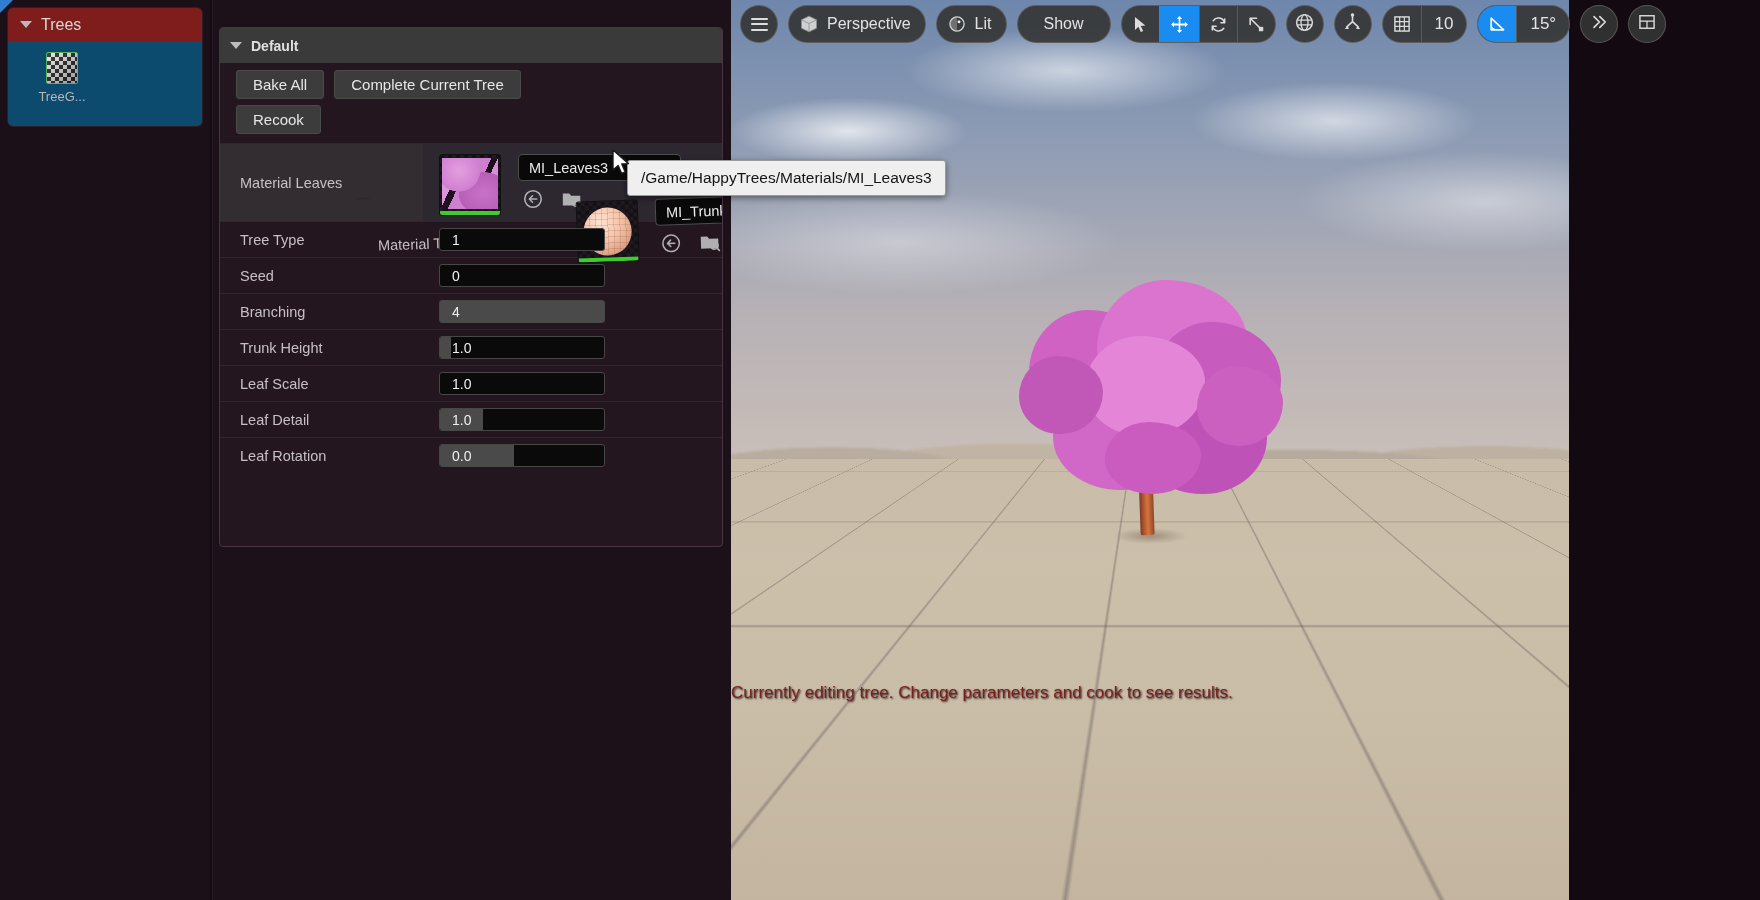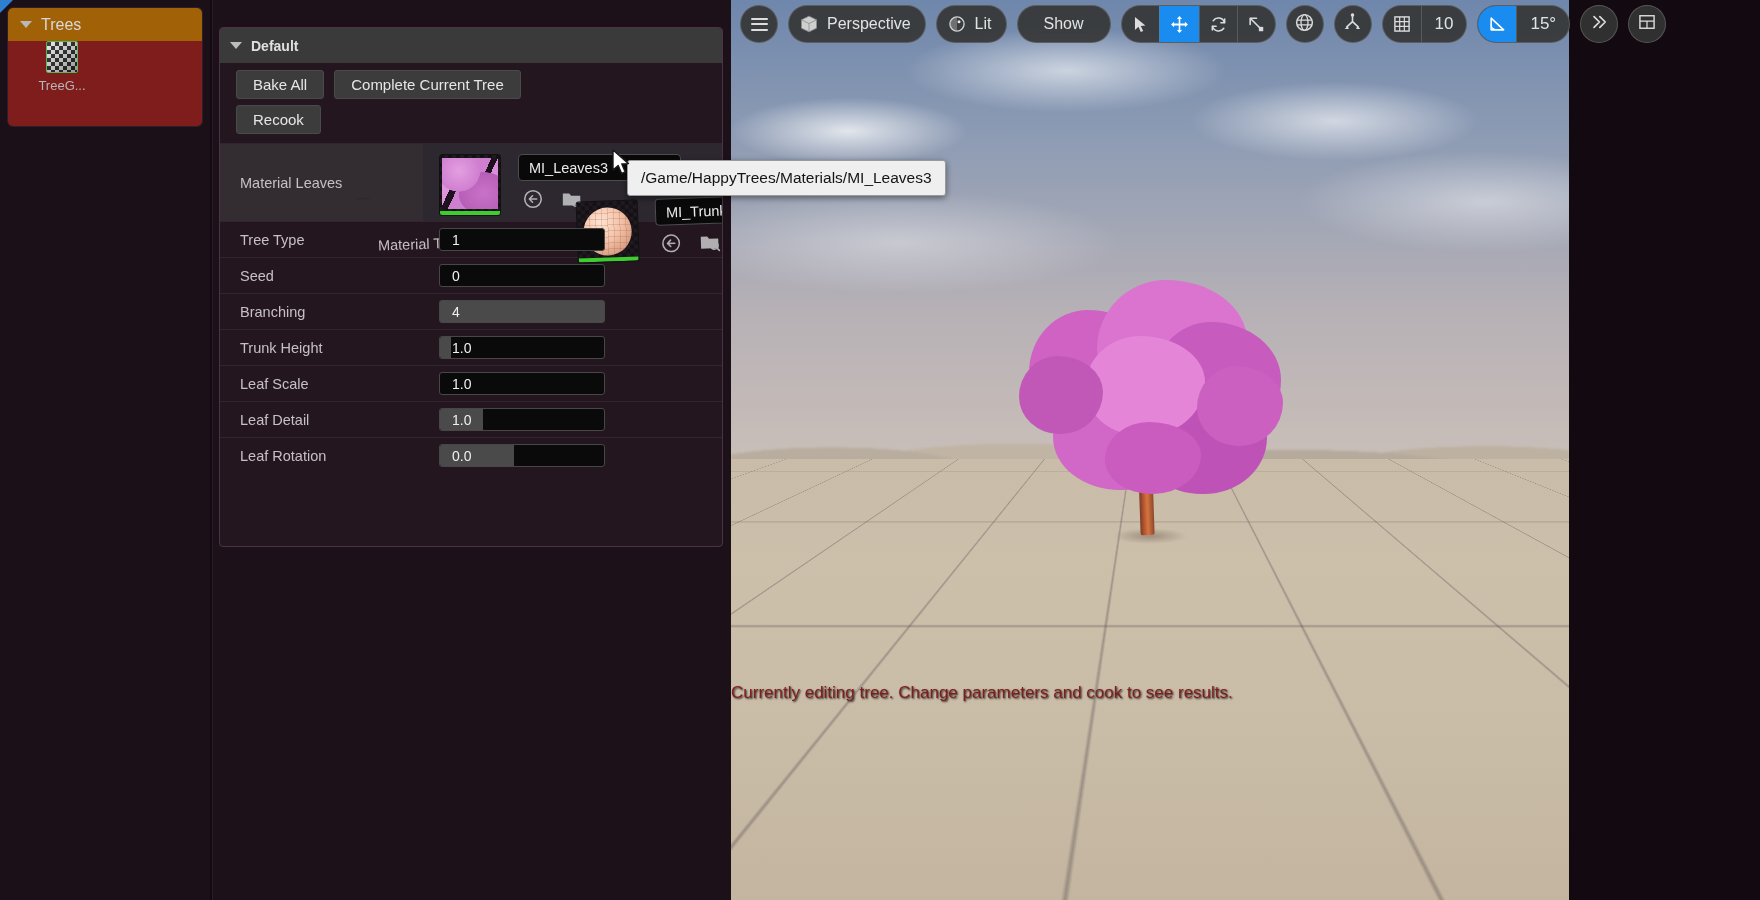--- a/index.html
+++ b/index.html
@@ -15,29 +15,29 @@
   #outliner {
     position: absolute; left: 0; top: 0; width: 210px; height: 900px;
     background: #1b1018;
   }
   .ol-panel {
     position: absolute; left: 8px; top: 8px; width: 194px; height: 118px;
     background: #201620; border-radius: 5px; overflow: hidden;
     box-shadow: 0 0 0 1px #2c1f2a;
   }
   .ol-header {
-    height: 33px; background: #a16207; display: flex; align-items: center;
+    height: 33px; background: #7f1d1d; display: flex; align-items: center;
     padding-left: 12px; gap: 9px; border-radius: 4px 4px 0 0;
   }
   .tri-down {
     width: 0; height: 0; border-left: 6px solid transparent;
     border-right: 6px solid transparent; border-top: 7px solid #b9b9b9;
   }
   .ol-title { color: #d9d9d9; font-size: 16px; }
-  .ol-body { background: #7f1d1d; height: 85px; padding-top: 0; }
+  .ol-body { background: #0c4a6e; height: 85px; padding-top: 11px; }
   .ol-item { width: 84px; margin-left: 12px; text-align: center; cursor: pointer; }
   .thumb-cube {
     width: 32px; height: 32px; margin: 0 auto 5px auto; position: relative;
     border: 1px solid #59b559; border-radius: 2px;
     background:
       repeating-conic-gradient(#e8e8e8 0% 25%, #2a2a2a 0% 50%) 0 0/8px 8px;
   }
   .thumb-cube::after {
     content: ""; position: absolute; inset: 0;
     background: linear-gradient(135deg, rgba(255,255,255,.10), rgba(0,0,0,.35));

